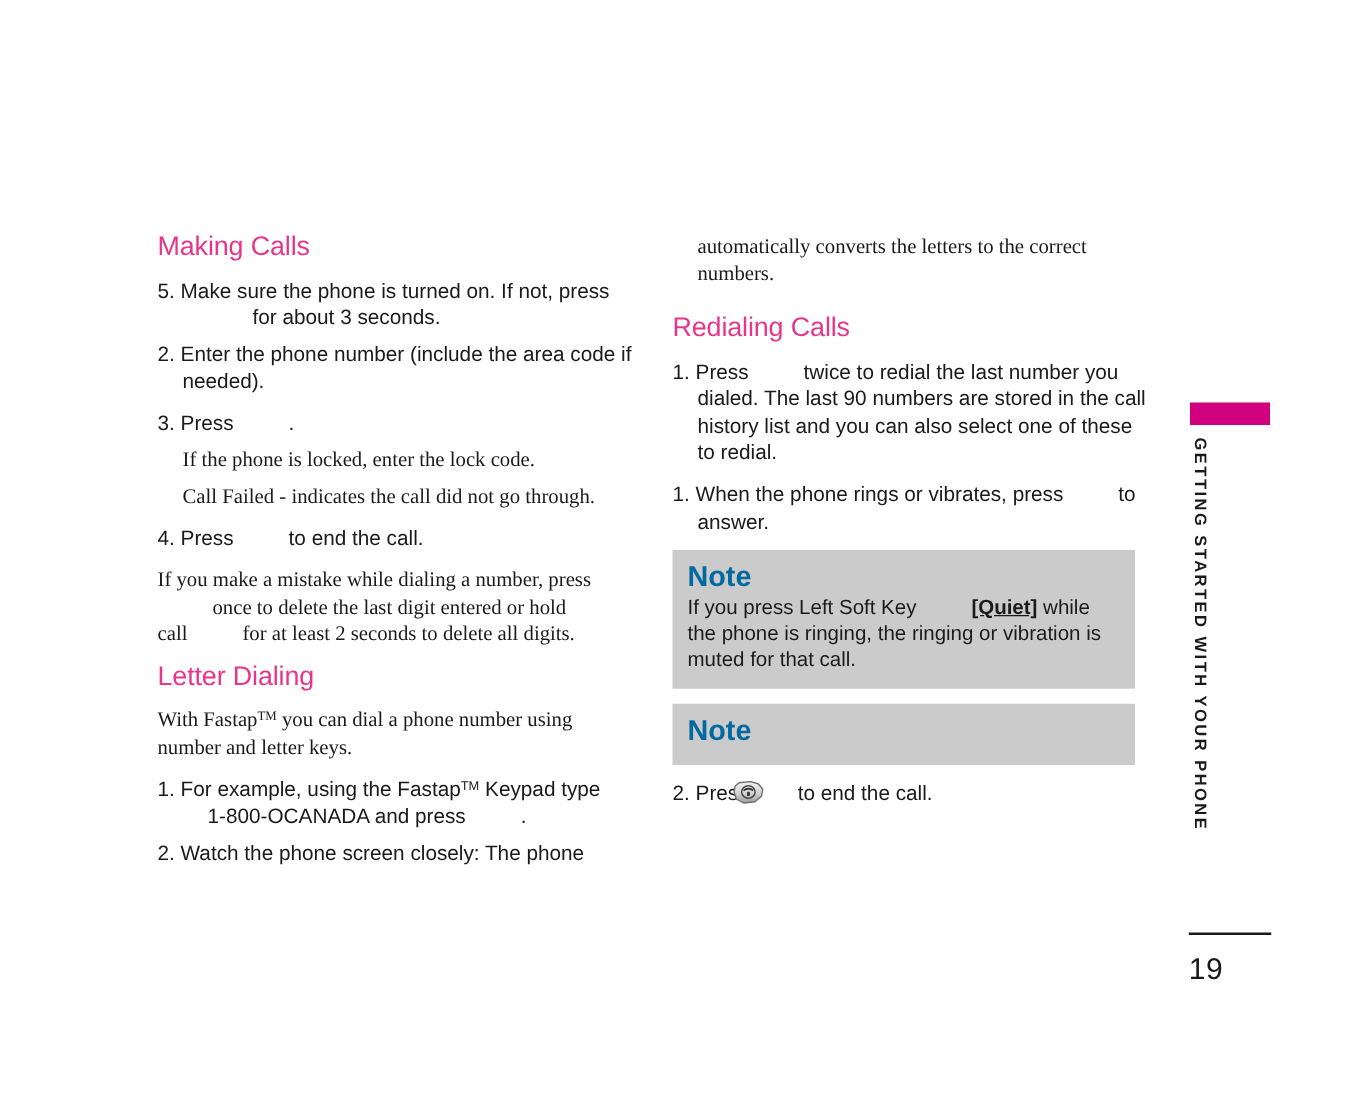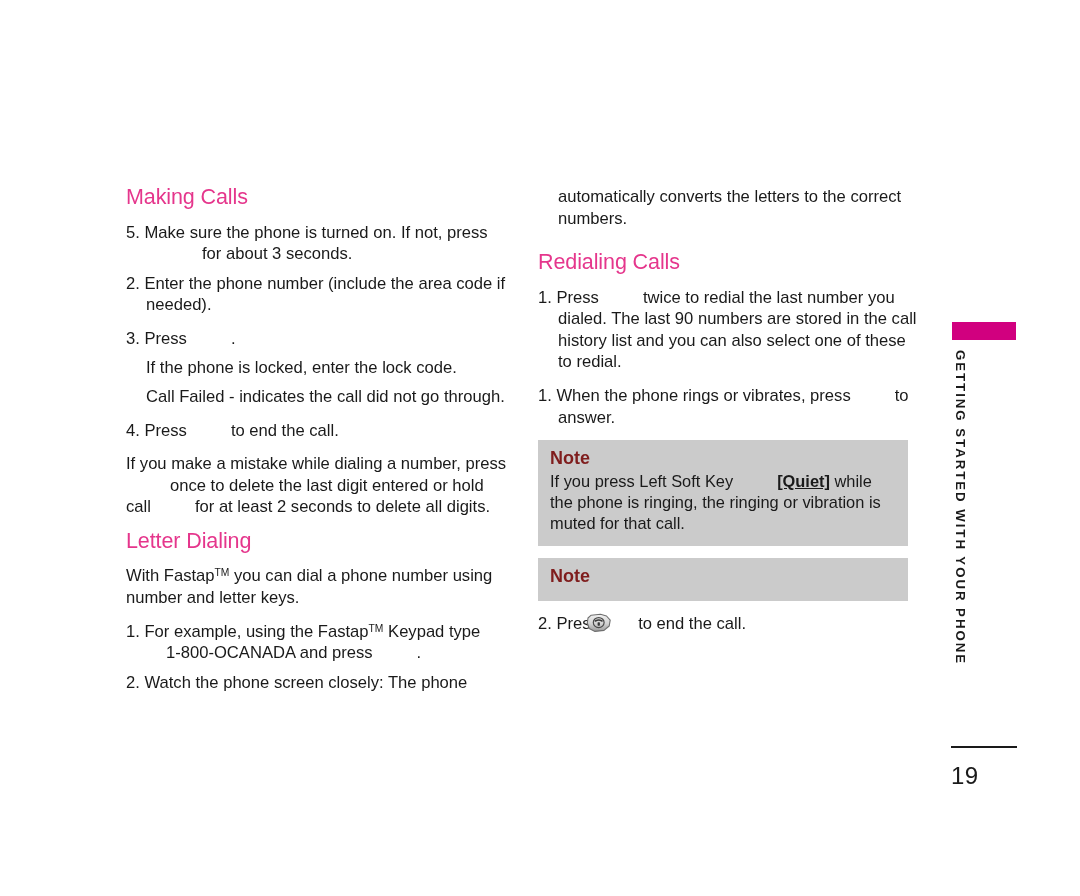--- a/index.html
+++ b/index.html
@@ -47,20 +47,21 @@
     margin: 0 0 11px 0;
     line-height: 1.2;
   }
 
   
   .p {
     font-size: 16.6px;
     line-height: 1.30;
     margin: 0 0 12px 0;
     color: #1a1a1a;
+    font-family: Liberation Serif, serif;
   }
   .p.tight { margin-bottom: 7px; }
 
   
   .li {
     font-size: 16.6px;
     line-height: 1.30;
     margin: 0 0 12px 0;
     padding-left: 20px;
     text-indent: -20px;
@@ -82,22 +83,22 @@
 
   
   .note {
     background: #cbcbcb;
     width: 370px;
     box-sizing: border-box;
     padding: 9px 12px 12px 12px;
     margin: 0 0 12px 0;
   }
   .note-title {
-    color: #7f1d1d;
-    font-size: 18px;
+    color: #0369a1;
+    font-size: 23px;
     font-weight: bold;
     line-height: 1.1;
     margin: 0 0 2px 0;
   }
   .note-body {
     font-size: 16.4px;
     line-height: 1.28;
     color: #1a1a1a;
   }
   .note-body b { font-weight: bold; text-decoration: underline; }

